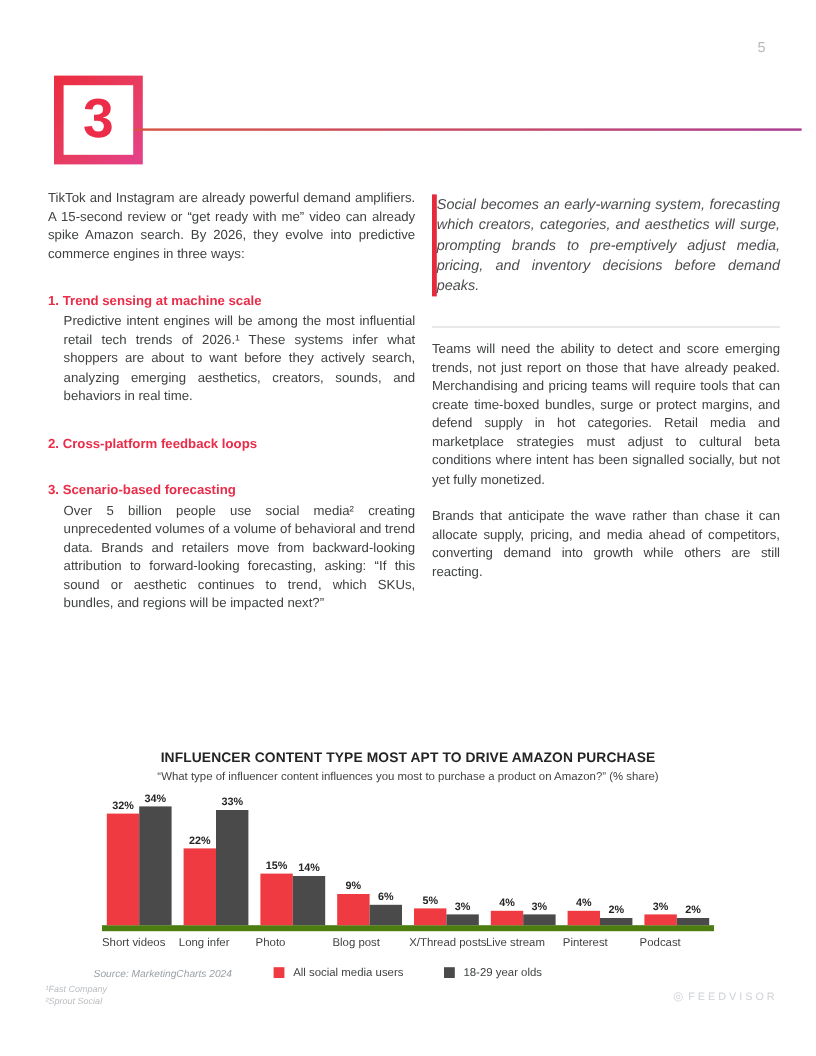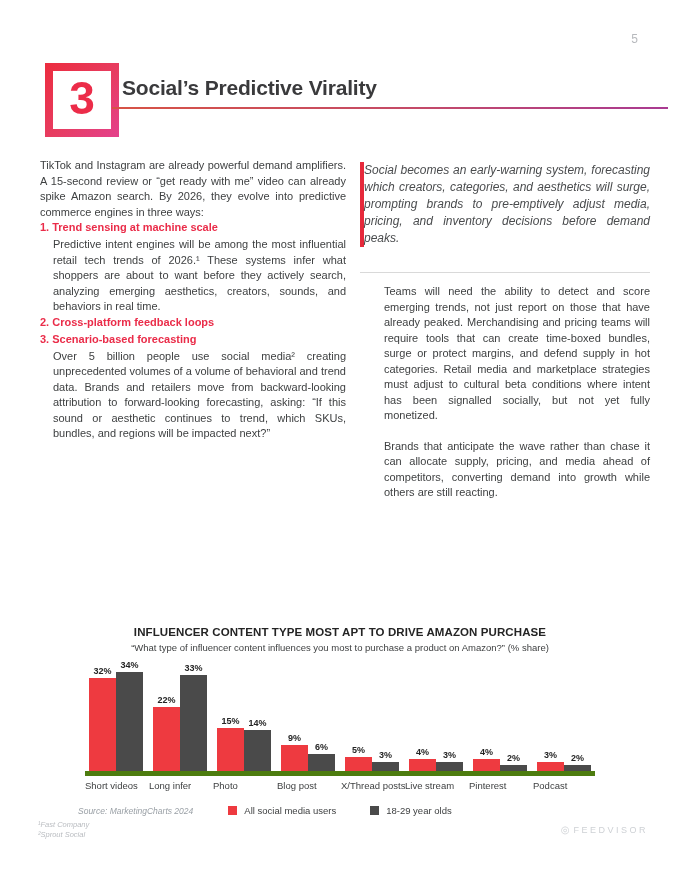--- a/index.html
+++ b/index.html
@@ -48,40 +48,40 @@
     position: absolute; top: 158px; left: 40px; width: 610px;
     display: flex;
   }
   .col-left { width: 306px; margin-right: 14px; }
   .col-right { width: 290px; margin-left: 0; }
 
   .body-text {
     font-size: 11px; line-height: 15.5px; color: #3f4142;
     text-align: justify;
   }
-  .section { margin-top: 0; }
+  .section { margin-top: 24px; }
   .section-heading {
     font-size: 11px; font-weight: bold; color: #ea2c49;
     line-height: 15px; margin-bottom: 2px;
   }
   .section-body { padding-left: 13px; }
 
   .quote-block {
     border-left: 4px solid #e6293b;
     margin-top: 4px;
   }
   .quote-text {
     font-size: 12px; line-height: 17px; font-style: italic;
     color: #4a4c4e; text-align: justify;
   }
   .right-divider {
     border: none; border-top: 1px solid #d9d9d9;
     margin: 25px 0 11px 0;
   }
-  .right-para { margin-bottom: 15px; margin-left: 24px; }
+  .right-para { margin-bottom: 15px; }
 
   
   .chart-section { position: absolute; top: 626px; left: 0; width: 680px; }
   .chart-title {
     text-align: center; font-size: 11.5px; font-weight: bold;
     color: #242424; letter-spacing: 0.1px;
   }
   .chart-subtitle {
     text-align: center; font-size: 9.5px; color: #3f4142;
     margin-top: 4px;
@@ -143,21 +143,20 @@
 
 <div class="page">
 
   <div class="page-number">5</div>
 
   <div class="chapter-box">
     <div class="chapter-box-inner">
       <span class="chapter-number">3</span>
     </div>
   </div>
-  <h1 class="page-title">Social’s Predictive Virality</h1>
   <div class="title-rule"></div>
 
   <div class="columns">
 
     <div class="col-left">
       <p class="body-text">TikTok and Instagram are already powerful demand amplifiers. A 15-second review or “get ready with me” video can already spike Amazon search. By 2026, they evolve into predictive commerce engines in three ways:</p>
 
       <div class="section">
         <div class="section-heading">1. Trend sensing at machine scale</div>
         <p class="body-text section-body">Predictive intent engines will be among the most influential retail tech trends of 2026.¹ These systems infer what shoppers are about to want before they actively search, analyzing emerging aesthetics, creators, sounds, and behaviors in real time.</p>

